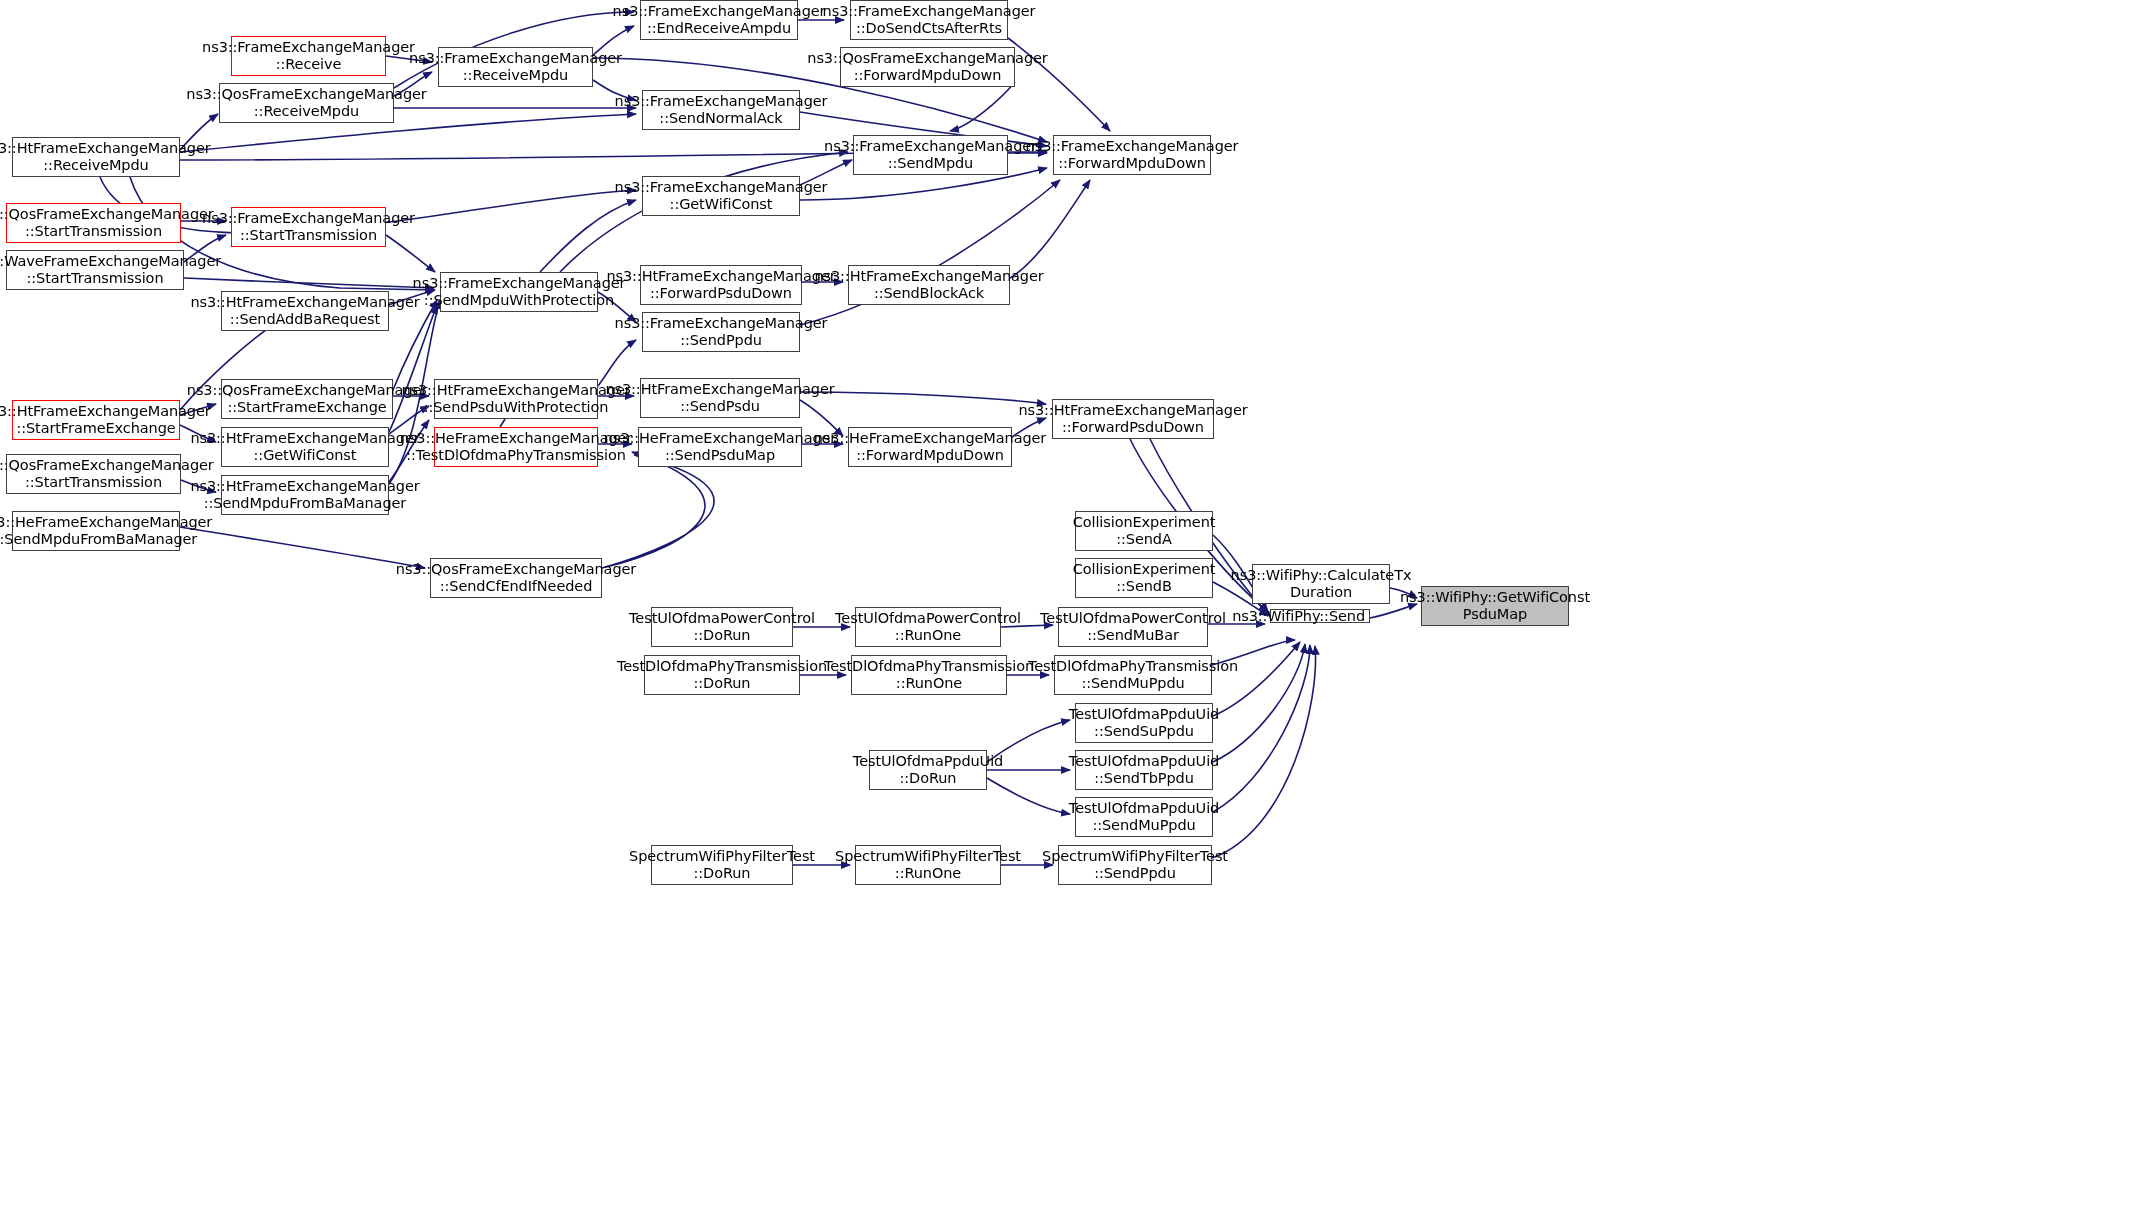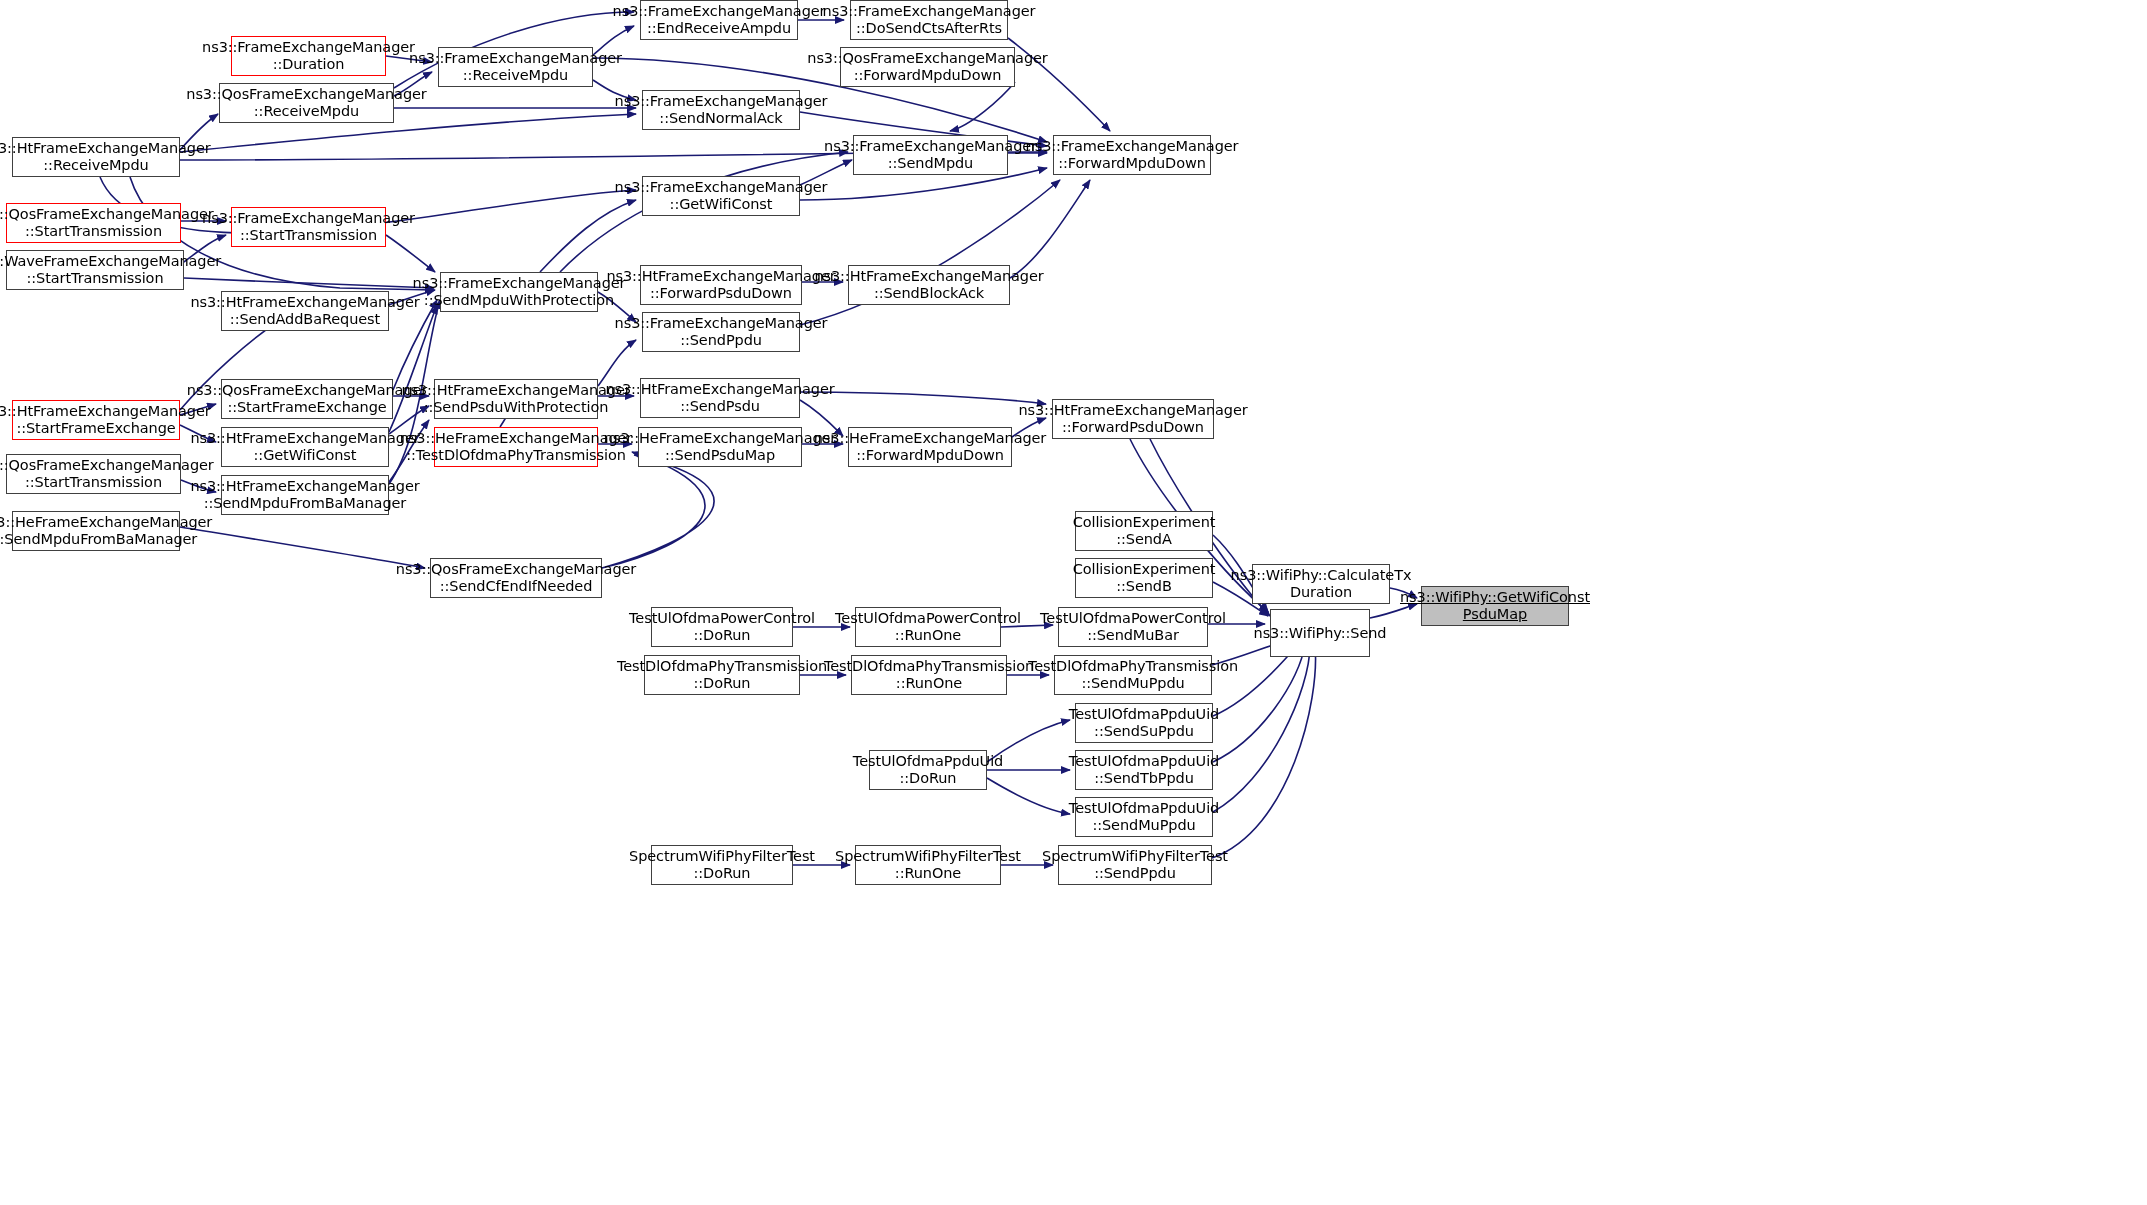--- a/index.html
+++ b/index.html
@@ -30,21 +30,21 @@
     border:1px solid #404040;
     color:#000000;
     font-size:14.5px;
     line-height:17px;
     letter-spacing:-0.1px;
     white-space:pre-line;
     padding:2px 4px;
     z-index:5;
   }
   .node.red{ border:1px solid #ff0000; }
-  .node.current{ background:#bfbfbf; border:1px solid #404040;text-decoration:underline; }
+  .node.current{ background:#bfbfbf; border:1px solid #404040; }
   .node span{display:block;}
 </style>
 </head>
 <body>
 
 <div id="canvas">
   <svg class="edges" viewBox="0 0 2147 1205">
     <defs>
       <marker id="arrow" markerWidth="10" markerHeight="8" refX="9" refY="4" orient="auto" markerUnits="userSpaceOnUse">
         <path d="M0,0 L10,4 L0,8 z" fill="#191970"></path>
@@ -118,21 +118,21 @@
         <path d="M987,770 L1070,770" stroke="#191970" stroke-width="1.6" fill="none" marker-end="url(#arrow)"></path>
         <path d="M987,778 C1015,795 1045,810 1070,814" stroke="#191970" stroke-width="1.6" fill="none" marker-end="url(#arrow)"></path>
         <path d="M1213,762 C1260,740 1300,680 1305,644" stroke="#191970" stroke-width="1.6" fill="none" marker-end="url(#arrow)"></path>
         <path d="M1213,812 C1270,780 1310,690 1310,645" stroke="#191970" stroke-width="1.6" fill="none" marker-end="url(#arrow)"></path>
         <path d="M793,865 L850,865" stroke="#191970" stroke-width="1.6" fill="none" marker-end="url(#arrow)"></path>
         <path d="M1001,865 L1053,865" stroke="#191970" stroke-width="1.6" fill="none" marker-end="url(#arrow)"></path>
         <path d="M1212,858 C1290,830 1320,700 1315,646" stroke="#191970" stroke-width="1.6" fill="none" marker-end="url(#arrow)"></path>
       </g>
   </svg>
   <div id="node-layer">
-      <div class="node red" style="left: 231px; top: 36px; width: 155px; height: 40px;"><div><span>ns3::FrameExchangeManager</span><span>::Duration</span></div></div>
+      <div class="node red" style="left: 231px; top: 36px; width: 155px; height: 40px;"><div><span>ns3::FrameExchangeManager</span><span>::Receive</span></div></div>
       <div class="node" style="left: 219px; top: 83px; width: 175px; height: 40px;"><div><span>ns3::QosFrameExchangeManager</span><span>::ReceiveMpdu</span></div></div>
       <div class="node" style="left: 438px; top: 47px; width: 155px; height: 40px;"><div><span>ns3::FrameExchangeManager</span><span>::ReceiveMpdu</span></div></div>
       <div class="node" style="left: 640px; top: 0px; width: 158px; height: 40px;"><div><span>ns3::FrameExchangeManager</span><span>::EndReceiveAmpdu</span></div></div>
       <div class="node" style="left: 850px; top: 0px; width: 158px; height: 40px;"><div><span>ns3::FrameExchangeManager</span><span>::DoSendCtsAfterRts</span></div></div>
       <div class="node" style="left: 840px; top: 47px; width: 175px; height: 40px;"><div><span>ns3::QosFrameExchangeManager</span><span>::ForwardMpduDown</span></div></div>
       <div class="node" style="left: 642px; top: 90px; width: 158px; height: 40px;"><div><span>ns3::FrameExchangeManager</span><span>::SendNormalAck</span></div></div>
       <div class="node" style="left: 1053px; top: 135px; width: 158px; height: 40px;"><div><span>ns3::FrameExchangeManager</span><span>::ForwardMpduDown</span></div></div>
       <div class="node" style="left: 853px; top: 135px; width: 155px; height: 40px;"><div><span>ns3::FrameExchangeManager</span><span>::SendMpdu</span></div></div>
       <div class="node" style="left: 12px; top: 137px; width: 168px; height: 40px;"><div><span>ns3::HtFrameExchangeManager</span><span>::ReceiveMpdu</span></div></div>
       <div class="node" style="left: 642px; top: 176px; width: 158px; height: 40px;"><div><span>ns3::FrameExchangeManager</span><span>::GetWifiConst</span></div></div>
@@ -155,21 +155,21 @@
       <div class="node" style="left: 221px; top: 427px; width: 168px; height: 40px;"><div><span>ns3::HtFrameExchangeManager</span><span>::GetWifiConst</span></div></div>
       <div class="node" style="left: 6px; top: 454px; width: 175px; height: 40px;"><div><span>ns3::QosFrameExchangeManager</span><span>::StartTransmission</span></div></div>
       <div class="node" style="left: 221px; top: 475px; width: 168px; height: 40px;"><div><span>ns3::HtFrameExchangeManager</span><span>::SendMpduFromBaManager</span></div></div>
       <div class="node" style="left: 12px; top: 511px; width: 168px; height: 40px;"><div><span>ns3::HeFrameExchangeManager</span><span>::SendMpduFromBaManager</span></div></div>
       <div class="node" style="left: 1075px; top: 511px; width: 138px; height: 40px;"><div><span>CollisionExperiment</span><span>::SendA</span></div></div>
       <div class="node" style="left: 430px; top: 558px; width: 172px; height: 40px;"><div><span>ns3::QosFrameExchangeManager</span><span>::SendCfEndIfNeeded</span></div></div>
       <div class="node" style="left: 1075px; top: 558px; width: 138px; height: 40px;"><div><span>CollisionExperiment</span><span>::SendB</span></div></div>
       <div class="node" style="left: 1252px; top: 564px; width: 138px; height: 40px;"><div><span>ns3::WifiPhy::CalculateTx</span><span>Duration</span></div></div>
       <div class="node current" style="left: 1421px; top: 586px; width: 148px; height: 40px;"><div><span>ns3::WifiPhy::GetWifiConst</span><span>PsduMap</span></div></div>
       <div class="node" style="left: 1058px; top: 607px; width: 150px; height: 40px;"><div><span>TestUlOfdmaPowerControl</span><span>::SendMuBar</span></div></div>
-      <div class="node" style="left: 1270px; top: 609px; width: 100px; height: 48px;"><div><span>ns3::WifiPhy::Send</span></div></div>
+      <div class="node" style="left: 1270px; top: 609px; width: 100px; height: 14px; justify-content: flex-end;"><div><span>ns3::WifiPhy::Send</span></div></div>
       <div class="node" style="left: 651px; top: 607px; width: 142px; height: 40px;"><div><span>TestUlOfdmaPowerControl</span><span>::DoRun</span></div></div>
       <div class="node" style="left: 855px; top: 607px; width: 146px; height: 40px;"><div><span>TestUlOfdmaPowerControl</span><span>::RunOne</span></div></div>
       <div class="node" style="left: 644px; top: 655px; width: 156px; height: 40px;"><div><span>TestDlOfdmaPhyTransmission</span><span>::DoRun</span></div></div>
       <div class="node" style="left: 851px; top: 655px; width: 156px; height: 40px;"><div><span>TestDlOfdmaPhyTransmission</span><span>::RunOne</span></div></div>
       <div class="node" style="left: 1054px; top: 655px; width: 158px; height: 40px;"><div><span>TestDlOfdmaPhyTransmission</span><span>::SendMuPpdu</span></div></div>
       <div class="node" style="left: 1075px; top: 703px; width: 138px; height: 40px;"><div><span>TestUlOfdmaPpduUid</span><span>::SendSuPpdu</span></div></div>
       <div class="node" style="left: 869px; top: 750px; width: 118px; height: 40px;"><div><span>TestUlOfdmaPpduUid</span><span>::DoRun</span></div></div>
       <div class="node" style="left: 1075px; top: 750px; width: 138px; height: 40px;"><div><span>TestUlOfdmaPpduUid</span><span>::SendTbPpdu</span></div></div>
       <div class="node" style="left: 1075px; top: 797px; width: 138px; height: 40px;"><div><span>TestUlOfdmaPpduUid</span><span>::SendMuPpdu</span></div></div>
       <div class="node" style="left: 651px; top: 845px; width: 142px; height: 40px;"><div><span>SpectrumWifiPhyFilterTest</span><span>::DoRun</span></div></div>

